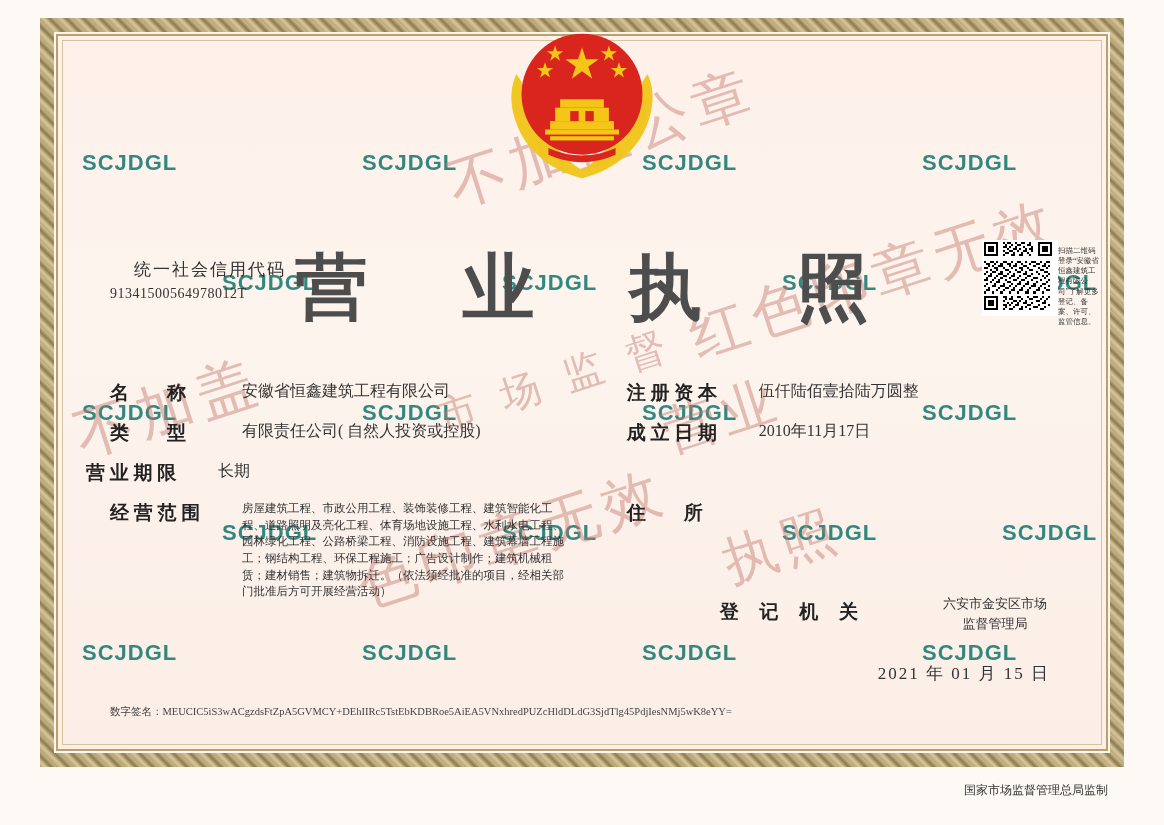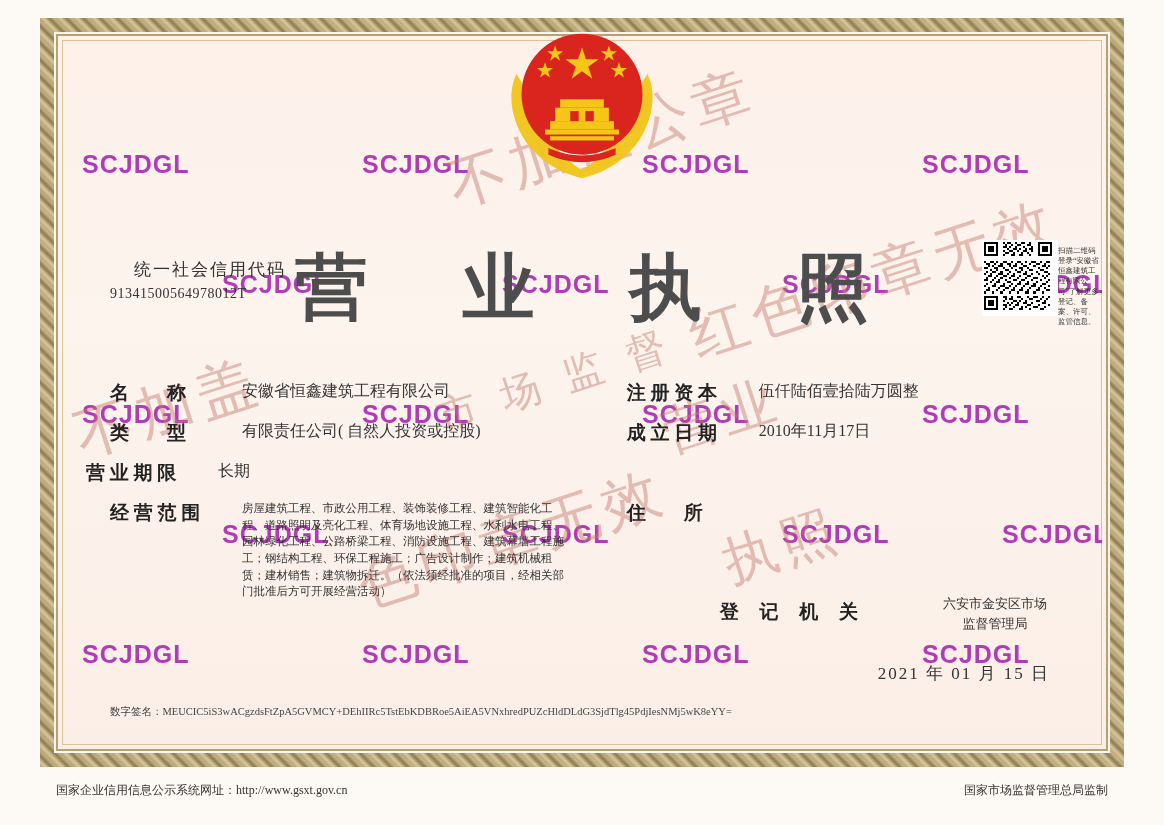--- a/index.html
+++ b/index.html
@@ -48,22 +48,22 @@
   }
   
   .wm-layer{
     position:absolute;left:62px;top:40px;right:62px;bottom:80px;
     overflow:hidden;pointer-events:none;z-index:2;
   }
   .wm{
     position:absolute;
     font-family:"Liberation Sans", sans-serif;
     font-weight:bold;
-    font-size:25px;
-    color:#a21caf;
+    font-size:22px;
+    color:#0f766e;
     letter-spacing:1px;
     opacity:.85;
     white-space:nowrap;
   }
   
   .redwm{
     position:absolute;left:62px;top:40px;right:62px;bottom:80px;
     overflow:hidden;pointer-events:none;z-index:5;
   }
   .redwm span{
@@ -521,16 +521,15 @@
     <div class="reg-label">登 记 机 关</div>
     <div class="reg-org">六安市金安区市场监督管理局</div>
     <div class="reg-date">2021 年  01 月 15 日</div>
 
     <div class="sig">
       <span>数字签名：</span><span>MEUCIC5iS3wACgzdsFtZpA5GVMCY+DEhIIRc5TstEbKDBRoe5AiEA5VNxhredPUZcHldDLdG3SjdTlg45PdjIesNMj5wK8eYY=</span>
     </div>
 
   </div>
 
-  <div class="footer-left">国家企业信用信息公示系统网址：http://www.gsxt.gov.cn</div>
   <div class="footer-right">国家市场监督管理总局监制</div>
 
 </div>
 
 </body></html>

